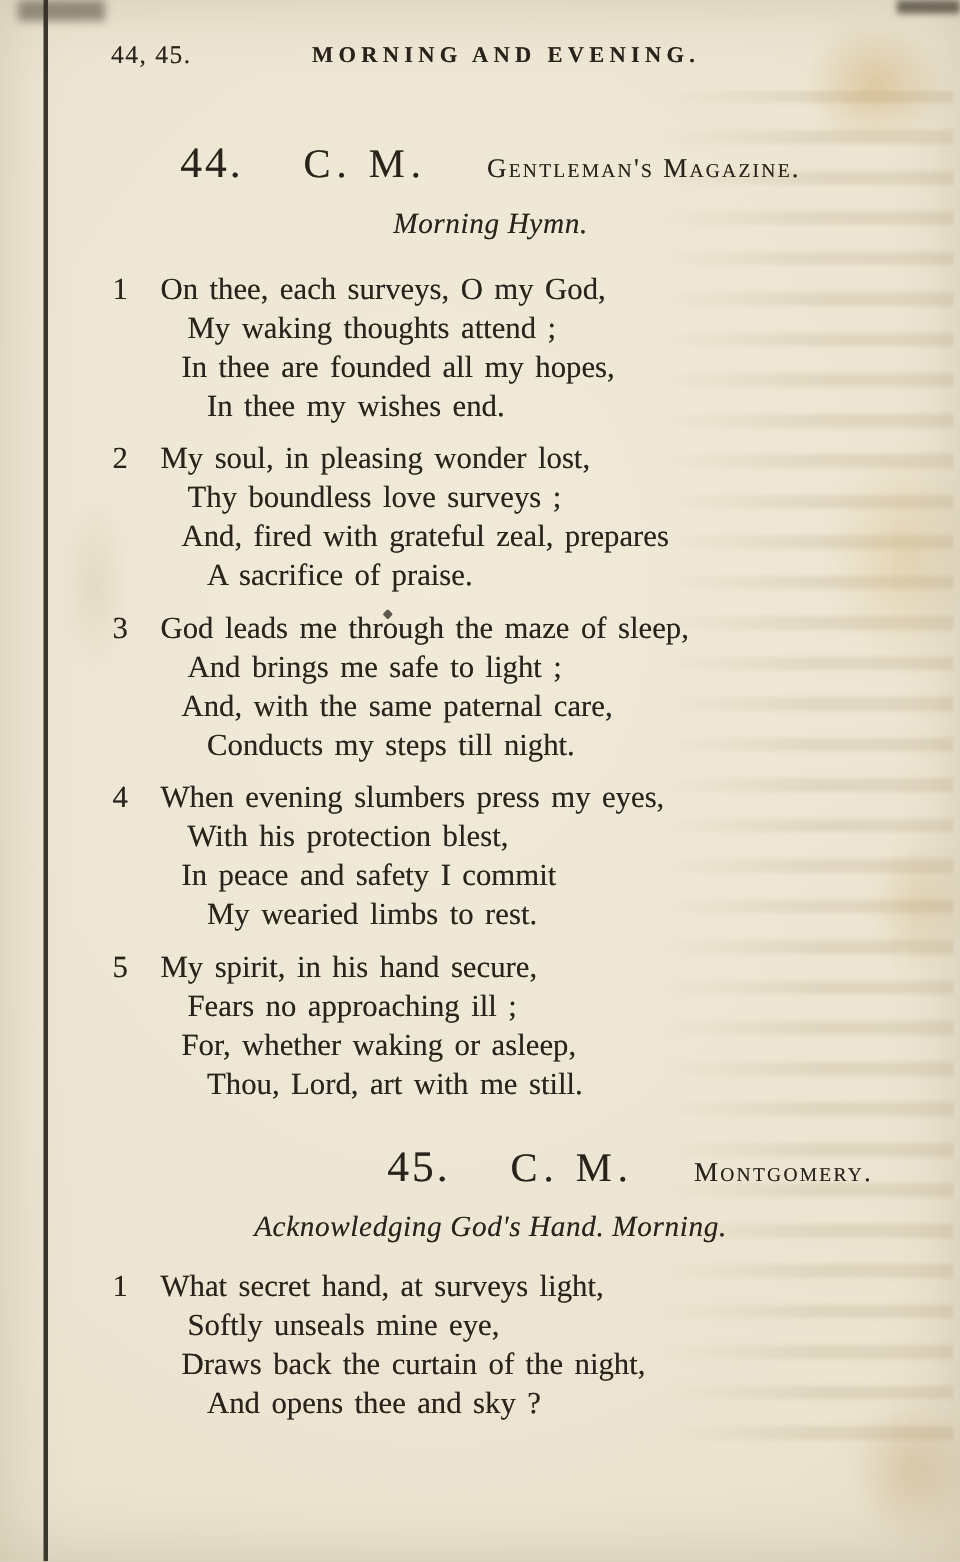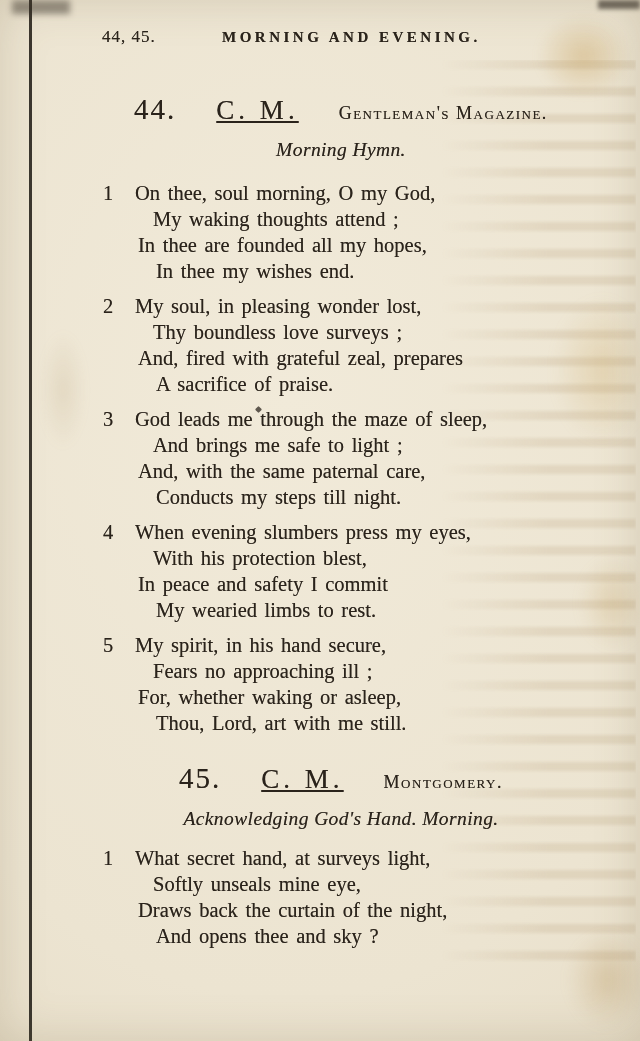--- a/index.html
+++ b/index.html
@@ -61,57 +61,57 @@
     mask-image:linear-gradient(to right, transparent 0%, #000 55%);
   }
   .ink-spot {
     position:absolute; left:256px; top:407px; width:5px; height:5px;
     background:#3a322a; transform:rotate(45deg); border-radius:1px; opacity:0.8;
   }
 
   
   .content {
     position:relative; z-index:1;
-    padding:27px 58px 0 100px;
+    padding:27px 58px 0 72px;
     text-shadow:0 0 0.4px rgba(42,35,27,0.55);
   }
   .page-header { position:relative; height:26px; }
   .page-numbers {
     position:absolute; left:2px; top:0;
     font-size:17px; letter-spacing:1px;
   }
   .running-title {
     position:absolute; left:50%; top:2px; transform:translateX(-46%);
     font-size:15px; font-weight:700; letter-spacing:3.5px; white-space:nowrap;text-align:right;
   }
 
   .hymn-head {
     display:flex; justify-content:center; align-items:baseline; gap:40px;
     margin-top:40px; white-space:nowrap;
   }
   .hymn-number { font-size:29px; letter-spacing:2px; }
-  .hymn-meter  { font-size:27px; letter-spacing:4px;text-decoration:underline; }
+  .hymn-meter  { font-size:27px; letter-spacing:4px; }
   .hymn-attrib { font-variant:small-caps; font-size:18px; letter-spacing:1.5px;font-family:Liberation Serif, serif; }
 
   .hymn-title {
     text-align:center; font-style:italic; font-size:19.5px;
     margin-top:13px; letter-spacing:0.4px;
   }
 
   .verses { margin-top:19px; }
   .verse {
     position:relative; margin:0 0 9px 0; padding-left:35px;
     font-size:20.5px; line-height:26px; word-spacing:2.5px; white-space:nowrap;
   }
   .vnum { position:absolute; left:3px; }
   .vline.l2 { margin-left:18px; }
-  .vline.l3 { margin-left:3px; }
-  .vline.l4 { margin-left:21px; }
-
-  .hymn-section.second .hymn-head { margin-top:26px; }
+  .vline.l3 { margin-left:14px; }
+  .vline.l4 { margin-left:31px; }
+
+  .hymn-section.second .hymn-head { margin-top:26px;justify-content:flex-end; }
   .hymn-section.second .verses { margin-top:15px; }
 </style>
 </head>
 <body>
 
 <div class="page">
 
   <div class="bleed"></div>
   <div class="stain s1"></div>
   <div class="stain s2"></div>
@@ -134,21 +134,21 @@
       <div class="hymn-head">
         <span class="hymn-number">44.</span>
         <span class="hymn-meter">C. M.</span>
         <span class="hymn-attrib">Gentleman's Magazine.</span>
       </div>
       <div class="hymn-title">Morning Hymn.</div>
 
       <div class="verses">
 
         <div class="verse">
-          <div class="vline l1"><span class="vnum">1</span><span>On thee, soul morning, O my God,</span></div>
+          <div class="vline l1"><span class="vnum">1</span><span>On thee, each surveys, O my God,</span></div>
           <div class="vline l2">My waking thoughts attend ;</div>
           <div class="vline l3">In thee are founded all my hopes,</div>
           <div class="vline l4">In thee my wishes end.</div>
         </div>
 
         <div class="verse">
           <div class="vline l1"><span class="vnum">2</span><span>My soul, in pleasing wonder lost,</span></div>
           <div class="vline l2">Thy boundless love surveys ;</div>
           <div class="vline l3">And, fired with grateful zeal, prepares</div>
           <div class="vline l4">A sacrifice of praise.</div>

